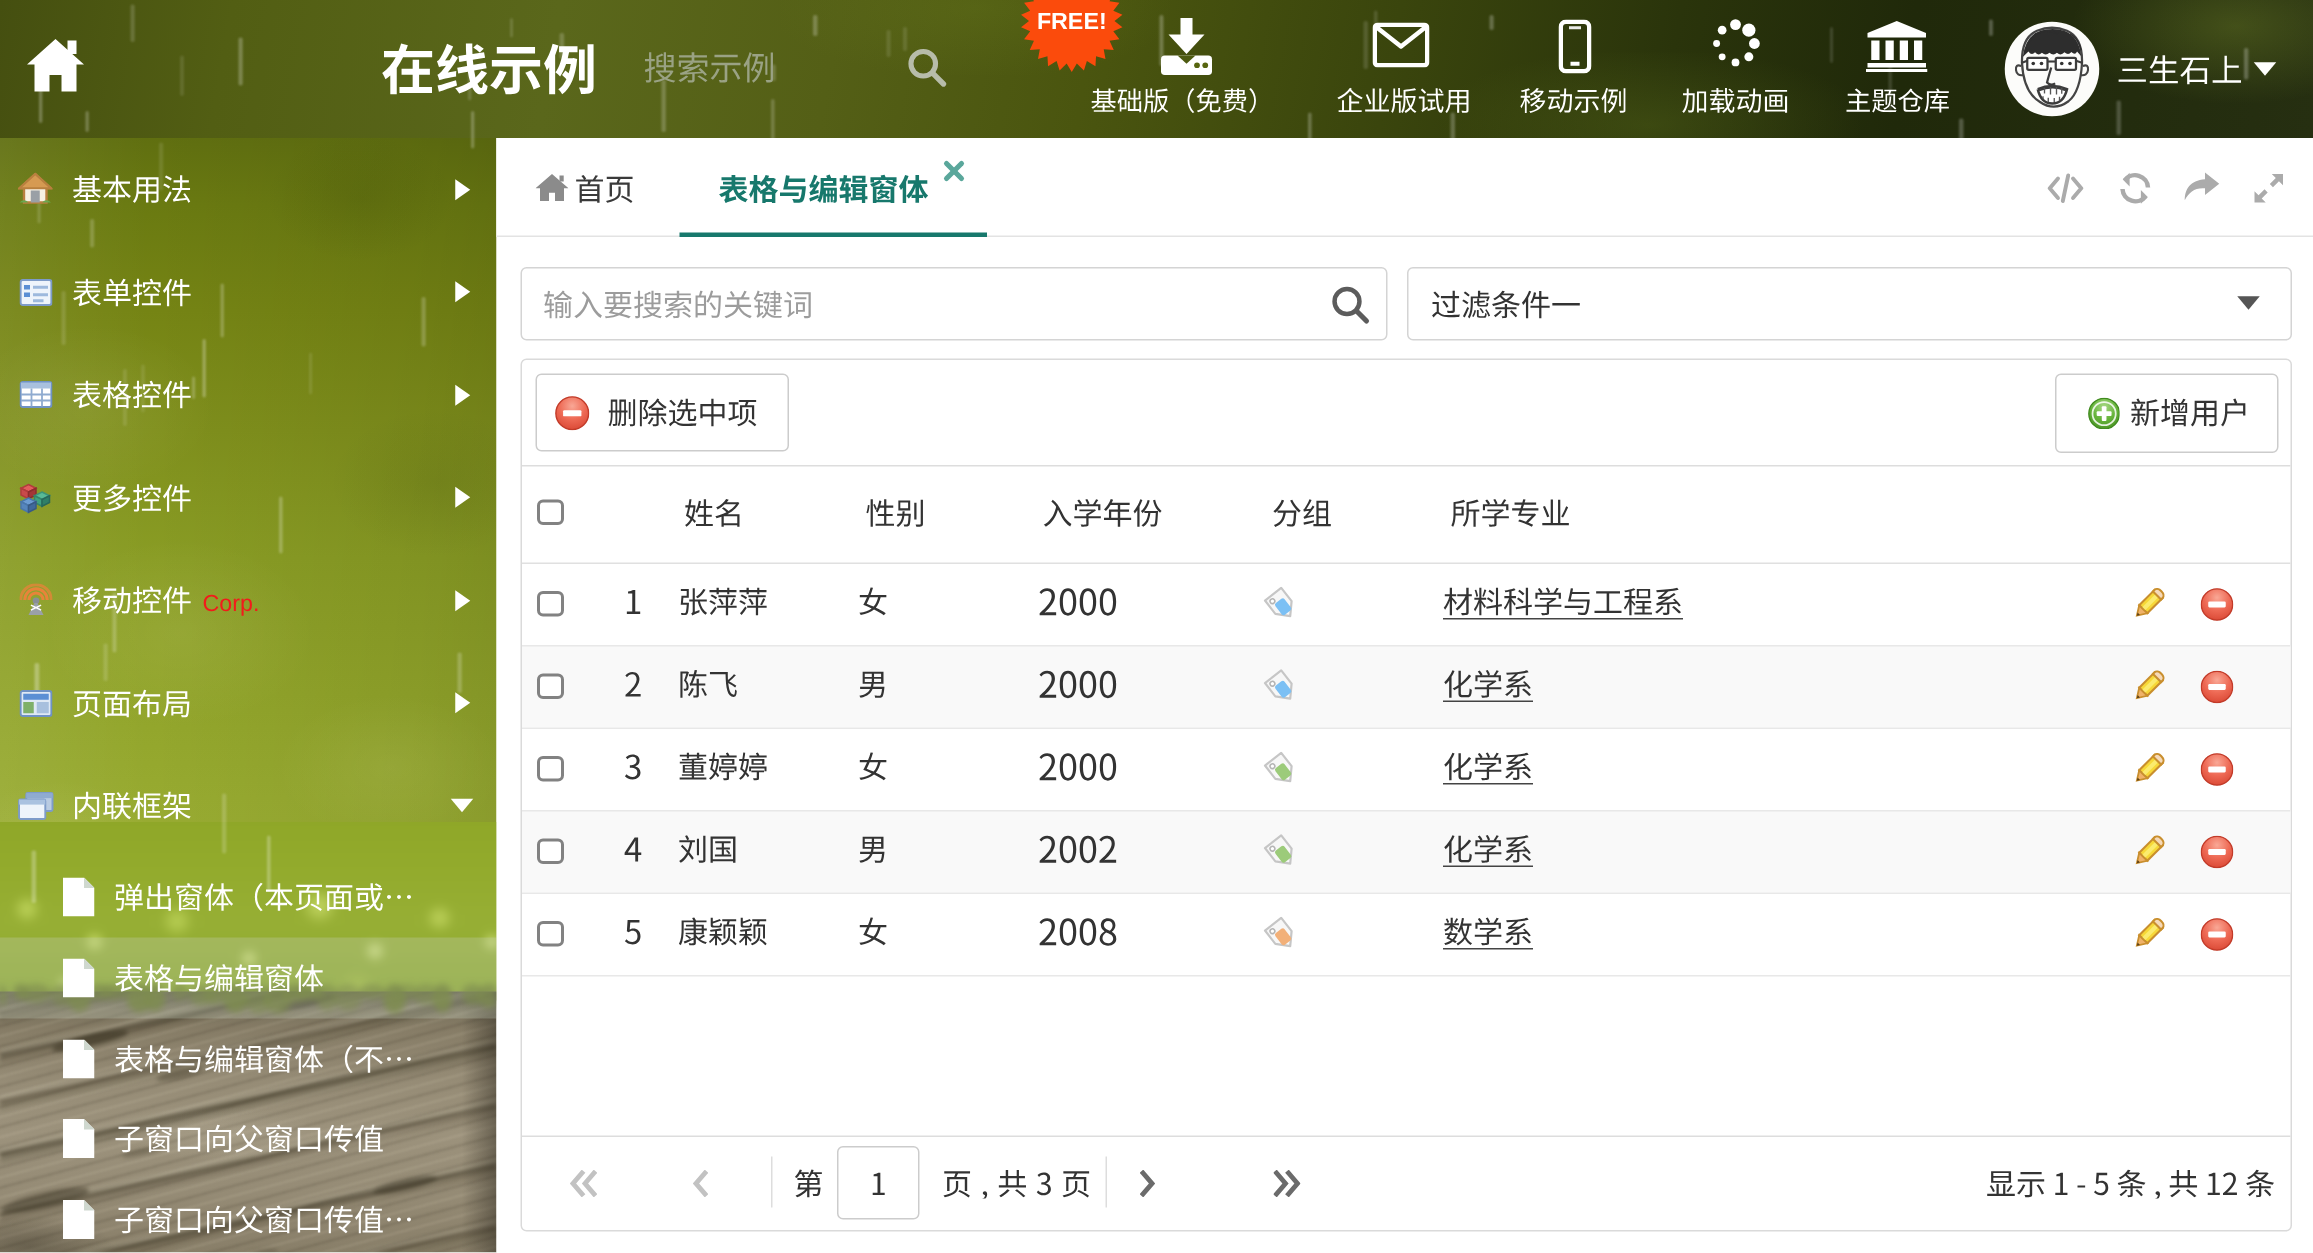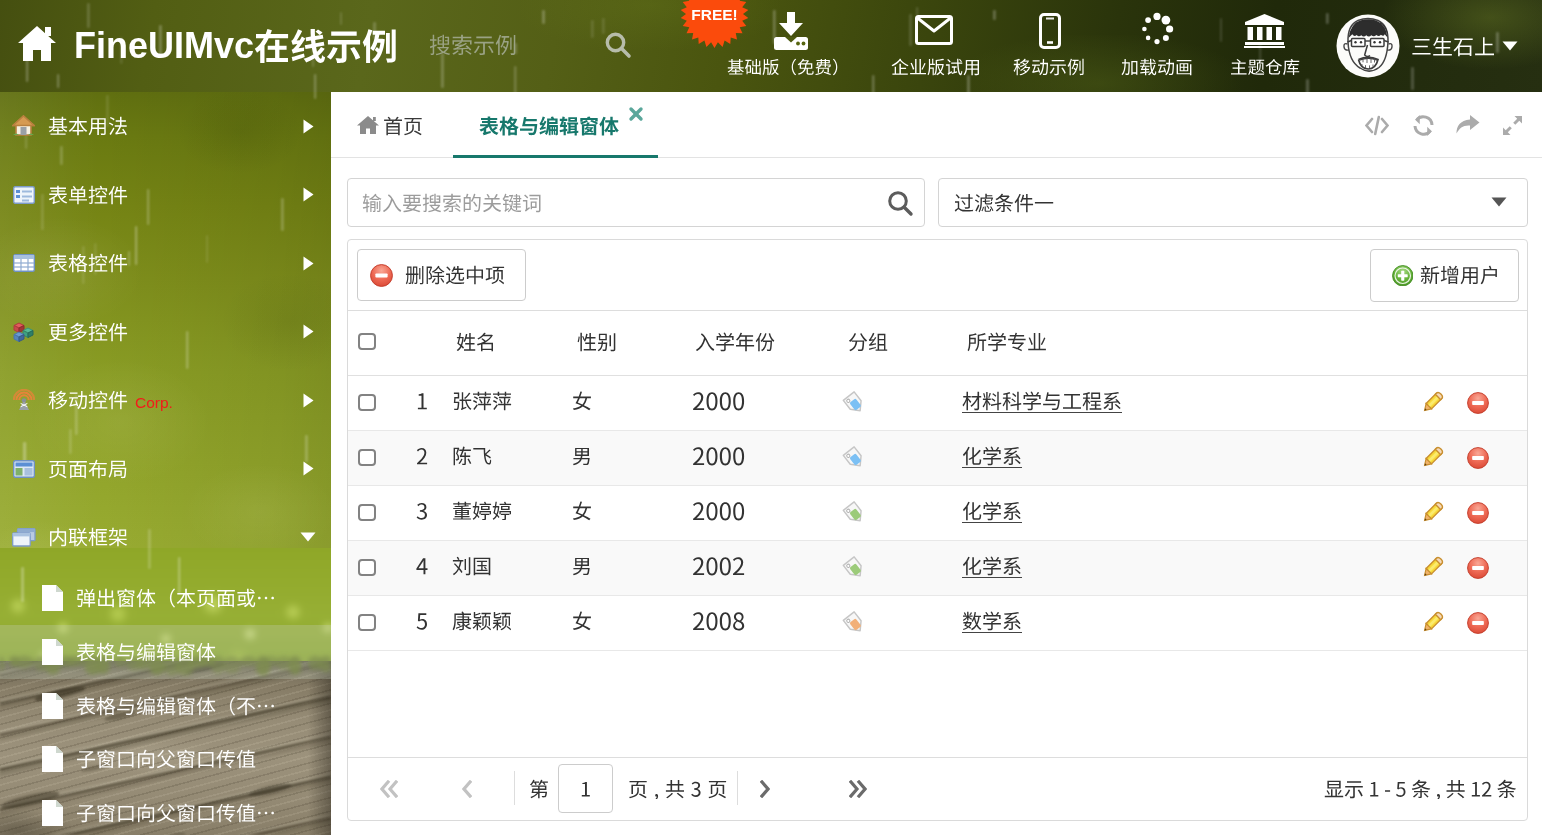--- a/index.html
+++ b/index.html
@@ -151,21 +151,20 @@
       <rect x="514" y="66" width="2.4" height="37" rx="1.2" fill="#fff" opacity="0.20"></rect>
       <rect x="993" y="10" width="2.8" height="10" rx="1.2" fill="#fff" opacity="0.25"></rect>
       <rect x="967" y="75" width="3.0" height="22" rx="1.2" fill="#fff" opacity="0.24"></rect>
       <rect x="591" y="20" width="2.7" height="18" rx="1.2" fill="#fff" opacity="0.12"></rect>
     </svg>
 <div class="abs" style="left:0;top:625px;width:331px;height:54px;background:rgba(200,210,190,0.30)"></div>
 <svg class="abs" style="left:17px;top:24px" width="40" height="38" viewBox="0 0 40 38">
 <path fill="#fff" d="M20 2 L39 19 L34 19 L34 37 L24 37 L24 26 L16 26 L16 37 L6 37 L6 19 L1 19 Z"></path>
 <rect x="28" y="3" width="6" height="9" fill="#fff"></rect>
     </svg>
-<div style="position:absolute;left:74.0px;top:28.0px;font-size:36.0px;line-height:36.0px;color:#fff;font-weight:bold;white-space:nowrap;">FineUIMvc</div>
 <div style="position:absolute;left:254.0px;top:28.0px;line-height:0;"><svg width="145" height="36" viewBox="0 -31.68 145 36.00">
         <path fill="#fff" d="M13.4 -30.6C12.9 -28.9 12.4 -27.3 11.7 -25.6H2.0V-21.5H9.8C7.6 -17.3 4.6 -13.5 0.8 -11.0C1.5 -10.0 2.5 -8.1 3.0 -6.9C4.1 -7.7 5.1 -8.5 6.2 -9.4V3.2H10.5V-14.3C12.1 -16.5 13.5 -18.9 14.7 -21.5H34.1V-25.6H16.5C17.0 -26.9 17.5 -28.2 17.9 -29.5ZM21.1 -19.9V-13.9H13.7V-9.9H21.1V-1.7H12.3V2.3H34.0V-1.7H25.4V-9.9H32.6V-13.9H25.4V-19.9Z M37.7 -2.6 38.6 1.5C42.1 0.4 46.5 -1.2 50.7 -2.7L50.0 -6.2C45.5 -4.8 40.8 -3.3 37.7 -2.6ZM61.5 -28.0C62.9 -27.0 64.9 -25.5 65.9 -24.6L68.5 -27.1C67.5 -28.0 65.4 -29.4 64.0 -30.2ZM38.7 -14.9C39.2 -15.2 40.1 -15.4 43.3 -15.8C42.1 -14.1 41.0 -12.8 40.5 -12.2C39.3 -10.9 38.5 -10.1 37.6 -9.9C38.1 -8.8 38.7 -6.9 38.9 -6.1C39.9 -6.6 41.3 -7.1 50.1 -8.7C50.0 -9.6 50.1 -11.3 50.2 -12.3L44.5 -11.4C47.0 -14.3 49.4 -17.7 51.3 -21.1L47.8 -23.3C47.2 -22.0 46.5 -20.7 45.7 -19.5L42.7 -19.3C44.7 -22.0 46.7 -25.4 48.1 -28.6L44.0 -30.5C42.7 -26.4 40.2 -22.1 39.5 -21.0C38.7 -19.8 38.1 -19.1 37.3 -18.9C37.8 -17.7 38.4 -15.7 38.7 -14.9ZM67.0 -12.6C66.0 -10.9 64.6 -9.4 63.0 -8.0C62.7 -9.4 62.4 -10.9 62.1 -12.6L70.4 -14.2L69.7 -17.9L61.6 -16.5L61.2 -19.8L69.4 -21.1L68.7 -24.9L61.0 -23.7C60.9 -26.0 60.8 -28.4 60.9 -30.7H56.6C56.6 -28.2 56.6 -25.6 56.8 -23.1L51.6 -22.3L52.2 -18.4L57.0 -19.2L57.4 -15.7L50.8 -14.5L51.5 -10.7L57.9 -11.8C58.3 -9.4 58.8 -7.2 59.4 -5.2C56.4 -3.3 53.0 -1.9 49.5 -0.9C50.5 0.1 51.6 1.6 52.1 2.7C55.2 1.6 58.1 0.3 60.8 -1.4C62.2 1.4 64.0 3.2 66.3 3.2C69.2 3.2 70.4 2.1 71.1 -2.4C70.1 -2.9 68.9 -3.8 68.0 -4.8C67.9 -1.9 67.5 -1.0 66.9 -1.0C66.0 -1.0 65.1 -2.1 64.3 -3.9C66.8 -6.0 68.9 -8.3 70.7 -11.0Z M79.1 -12.7C77.8 -8.9 75.4 -5.1 72.8 -2.7C73.9 -2.1 75.9 -0.9 76.8 -0.1C79.3 -2.8 82.0 -7.2 83.7 -11.5ZM96.2 -11.1C98.5 -7.6 100.9 -3.0 101.7 0.0L106.2 -1.9C105.2 -5.0 102.6 -9.5 100.2 -12.8ZM77.2 -28.3V-24.0H102.7V-28.3ZM73.9 -19.6V-15.3H87.8V-1.9C87.8 -1.4 87.5 -1.3 86.9 -1.3C86.2 -1.2 83.6 -1.3 81.5 -1.4C82.2 -0.1 82.9 1.9 83.1 3.2C86.2 3.2 88.6 3.2 90.3 2.5C92.0 1.8 92.5 0.6 92.5 -1.8V-15.3H106.1V-19.6Z M132.0 -26.7V-6.0H135.8V-26.7ZM137.7 -30.2V-2.0C137.7 -1.4 137.5 -1.2 136.9 -1.2C136.2 -1.2 134.1 -1.2 132.0 -1.3C132.6 -0.1 133.2 1.8 133.4 3.0C136.4 3.0 138.6 2.8 139.9 2.1C141.3 1.5 141.7 0.4 141.7 -2.0V-30.2ZM120.7 -9.6C121.6 -8.9 122.7 -7.8 123.6 -6.9C122.2 -4.0 120.4 -1.6 118.2 -0.1C119.1 0.6 120.2 2.2 120.8 3.2C126.6 -1.2 129.7 -9.0 130.8 -20.4L128.3 -21.0L127.6 -20.9H124.5C124.8 -22.2 125.1 -23.5 125.4 -24.9H131.0V-28.9H118.7V-24.9H121.2C120.3 -19.6 118.8 -14.7 116.3 -11.5C117.2 -10.8 118.8 -9.4 119.4 -8.7C121.0 -10.9 122.3 -13.8 123.4 -17.0H126.5C126.2 -14.8 125.7 -12.7 125.1 -10.8L122.9 -12.6ZM114.4 -30.5C113.2 -25.6 111.1 -20.7 108.7 -17.4C109.3 -16.3 110.3 -13.8 110.6 -12.7C111.1 -13.4 111.6 -14.1 112.1 -14.9V3.2H116.1V-22.9C117.0 -25.1 117.7 -27.3 118.3 -29.4Z"></path>
       </svg></div>
 <div style="position:absolute;left:429.0px;top:34.0px;line-height:0;"><svg width="89" height="22" viewBox="0 -19.36 89 22.00">
         <path fill="#9aa284" d="M3.7 -18.5V-14.0H1.0V-12.5H3.7V-7.8L0.9 -6.8L1.3 -5.2L3.7 -6.1V-0.3C3.7 0.0 3.5 0.1 3.3 0.1C3.0 0.1 2.3 0.1 1.4 0.1C1.6 0.5 1.8 1.2 1.9 1.6C3.2 1.7 4.0 1.6 4.5 1.3C5.0 1.1 5.2 0.6 5.2 -0.3V-6.7L7.7 -7.7L7.4 -9.2L5.2 -8.4V-12.5H7.5V-14.0H5.2V-18.5ZM8.3 -6.4V-5.0H9.3L9.2 -4.9C10.1 -3.4 11.3 -2.2 12.8 -1.2C11.0 -0.4 8.8 0.2 6.7 0.4C7.0 0.8 7.3 1.4 7.4 1.8C9.9 1.4 12.3 0.7 14.3 -0.3C16.1 0.6 18.0 1.3 20.2 1.7C20.4 1.3 20.8 0.7 21.2 0.4C19.2 0.0 17.4 -0.5 15.9 -1.1C17.7 -2.3 19.1 -3.9 20.0 -6.0L19.1 -6.4L18.8 -6.4H15.0V-8.5H20.1V-16.7H15.9V-15.3H18.6V-13.2H16.0V-12.0H18.6V-9.9H15.0V-18.5H13.5V-9.9H10.1V-12.0H12.5V-13.2H10.1V-15.3C11.2 -15.6 12.4 -16.1 13.4 -16.6L12.2 -17.7C11.4 -17.1 9.9 -16.5 8.6 -16.1V-8.5H13.5V-6.4ZM17.8 -5.0C17.0 -3.7 15.8 -2.7 14.3 -1.9C12.9 -2.8 11.7 -3.8 10.8 -5.0Z M35.9 -2.3C37.8 -1.3 40.1 0.3 41.3 1.3L42.6 0.3C41.4 -0.7 39.0 -2.2 37.2 -3.1ZM28.4 -3.0C27.1 -1.8 25.1 -0.6 23.3 0.2C23.7 0.5 24.3 1.0 24.6 1.3C26.4 0.4 28.5 -1.0 29.9 -2.4ZM26.3 -7.0C26.6 -7.2 27.2 -7.2 31.3 -7.5C29.5 -6.6 27.9 -6.0 27.2 -5.7C25.9 -5.2 25.0 -4.9 24.2 -4.8C24.4 -4.4 24.6 -3.7 24.7 -3.4C25.3 -3.6 26.1 -3.7 32.5 -4.1V-0.2C32.5 0.0 32.5 0.1 32.1 0.1C31.7 0.2 30.6 0.2 29.2 0.1C29.5 0.6 29.7 1.2 29.8 1.6C31.4 1.6 32.5 1.6 33.2 1.4C33.9 1.1 34.1 0.7 34.1 -0.2V-4.2L39.5 -4.5C40.1 -3.9 40.7 -3.3 41.0 -2.8L42.3 -3.7C41.3 -4.9 39.4 -6.7 37.8 -8.0L36.6 -7.2C37.2 -6.7 37.8 -6.2 38.4 -5.6L28.8 -5.1C31.9 -6.3 35.0 -7.7 38.0 -9.5L36.8 -10.6C35.8 -9.9 34.8 -9.3 33.7 -8.8L28.8 -8.5C30.3 -9.2 31.8 -10.1 33.2 -11.1L32.6 -11.6H41.0V-8.9H42.6V-13.0H33.9V-15.1H42.3V-16.5H33.9V-18.5H32.1V-16.5H23.7V-15.1H32.1V-13.0H23.5V-8.9H25.0V-11.6H31.5C30.0 -10.4 28.0 -9.3 27.4 -9.0C26.8 -8.7 26.2 -8.5 25.8 -8.5C26.0 -8.1 26.2 -7.3 26.3 -7.0Z M49.1 -7.7C48.2 -5.2 46.6 -2.8 44.8 -1.2C45.2 -1.0 45.9 -0.5 46.3 -0.2C48.0 -1.9 49.8 -4.6 50.8 -7.3ZM59.0 -7.0C60.6 -4.9 62.3 -2.1 62.9 -0.2L64.5 -1.0C63.9 -2.8 62.2 -5.6 60.6 -7.7ZM47.3 -16.9V-15.2H62.8V-16.9ZM45.3 -11.5V-9.9H54.1V-0.4C54.1 -0.1 54.0 0.0 53.6 0.0C53.2 0.1 51.7 0.1 50.2 0.0C50.5 0.5 50.8 1.2 50.8 1.7C52.8 1.7 54.1 1.7 54.9 1.5C55.7 1.2 55.9 0.7 55.9 -0.4V-9.9H64.7V-11.5Z M81.2 -15.9V-3.6H82.6V-15.9ZM84.8 -18.4V-0.5C84.8 -0.1 84.6 -0.0 84.3 0.0C83.9 0.0 82.7 0.0 81.4 -0.0C81.7 0.4 81.9 1.1 82.0 1.6C83.7 1.6 84.8 1.6 85.4 1.3C86.1 1.0 86.3 0.5 86.3 -0.5V-18.4ZM73.9 -6.4C74.6 -5.8 75.6 -5.0 76.2 -4.4C75.2 -2.2 73.9 -0.5 72.3 0.5C72.6 0.8 73.1 1.4 73.3 1.8C76.7 -0.6 79.0 -5.2 79.8 -12.2L78.8 -12.4L78.5 -12.4H75.7C76.0 -13.5 76.3 -14.6 76.5 -15.7H80.2V-17.3H72.5V-15.7H74.9C74.2 -12.2 73.1 -8.9 71.5 -6.7C71.9 -6.5 72.5 -6.0 72.8 -5.7C73.7 -7.1 74.6 -8.9 75.2 -10.9H78.1C77.8 -9.0 77.4 -7.4 76.9 -5.9C76.2 -6.4 75.4 -7.0 74.8 -7.5ZM70.7 -18.5C69.8 -15.2 68.4 -12.1 66.7 -10.0C67.0 -9.5 67.4 -8.6 67.6 -8.3C68.1 -9.0 68.6 -9.8 69.1 -10.6V1.7H70.7V-13.8C71.2 -15.2 71.7 -16.6 72.2 -18.0Z"></path>
       </svg></div>
 <svg class="abs" style="left:603px;top:30px" width="30" height="30" viewBox="0 0 30 30">
 <circle cx="12.5" cy="12.5" r="8.2" fill="none" stroke="#b7bcaa" stroke-width="3.4"></circle>
 <line x1="18.6" y1="18.6" x2="26" y2="26" stroke="#b7bcaa" stroke-width="3.6" stroke-linecap="round"></line>
     </svg>

